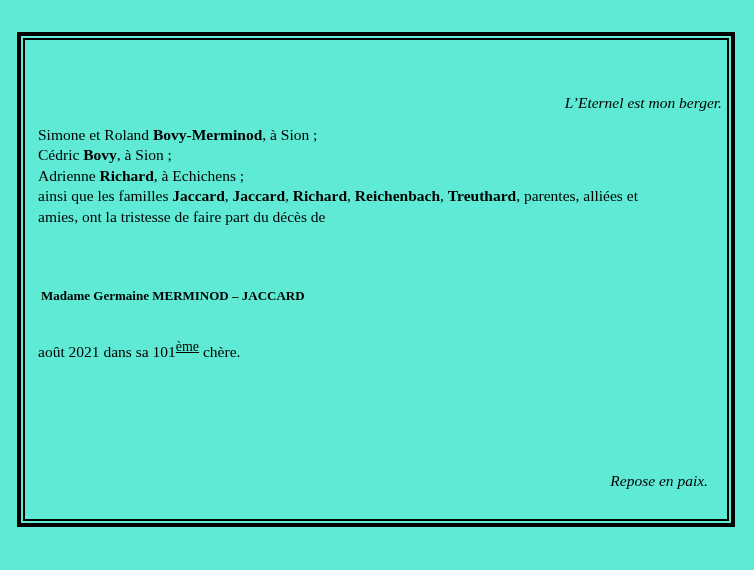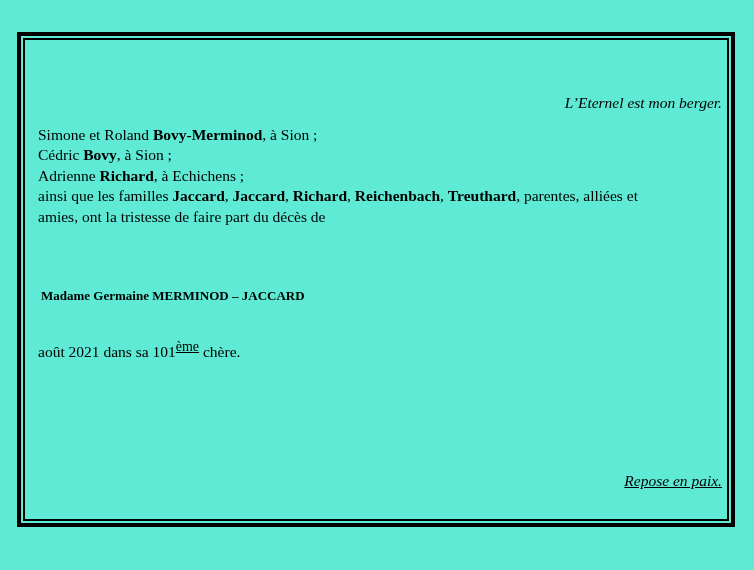--- a/index.html
+++ b/index.html
@@ -16,21 +16,21 @@
     position:absolute;inset:2px;border:2px solid #000000;
   }
   .content{position:absolute;inset:0;}
   .epigraph{position:absolute;top:53px;right:5px;font-style:italic;}
   .family-block{position:absolute;top:85px;left:13px;right:5px;}
   .deceased-title{
     position:absolute;top:245px;left:16px;right:0;text-align:left;
     font-weight:bold;font-size:13px;line-height:22px;
   }
   .body-block{position:absolute;top:302px;left:13px;right:5px;}
-  .closing{position:absolute;top:431px;right:5px;font-style:italic;text-decoration:underline;}
+  .closing{position:absolute;top:431px;right:19px;font-style:italic;}
   .b{font-weight:bold;}
   sup{font-size:14px;line-height:0;vertical-align:super;text-decoration:underline;}
   .line{white-space:nowrap;}
 </style>
 </head>
 <body>
 
 <div class="page">
   <div class="frame-outer">
     <div class="frame-inner">

